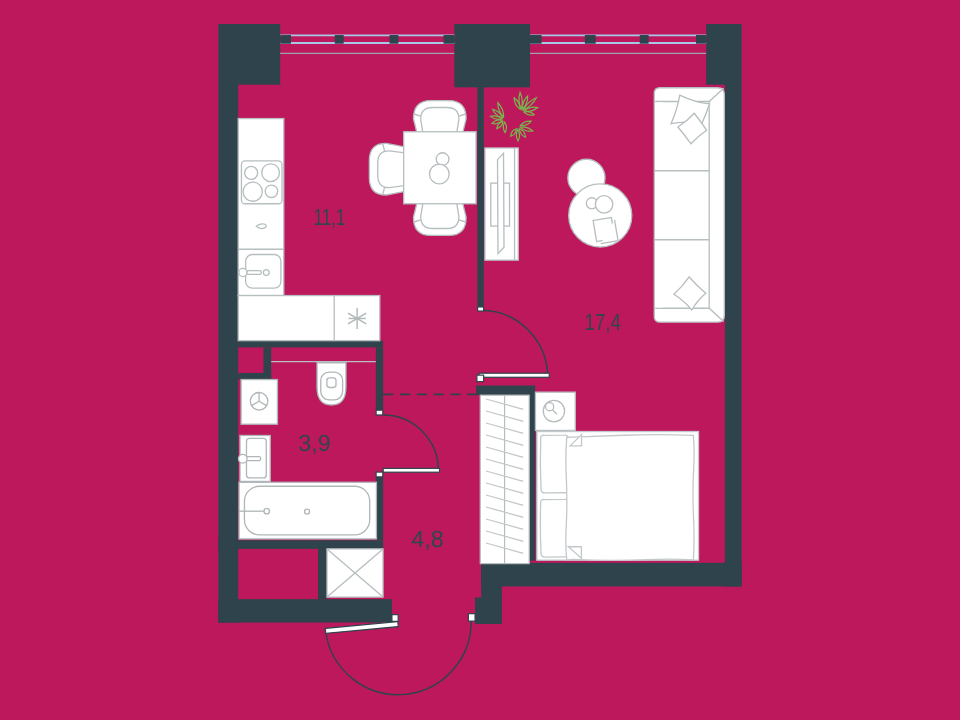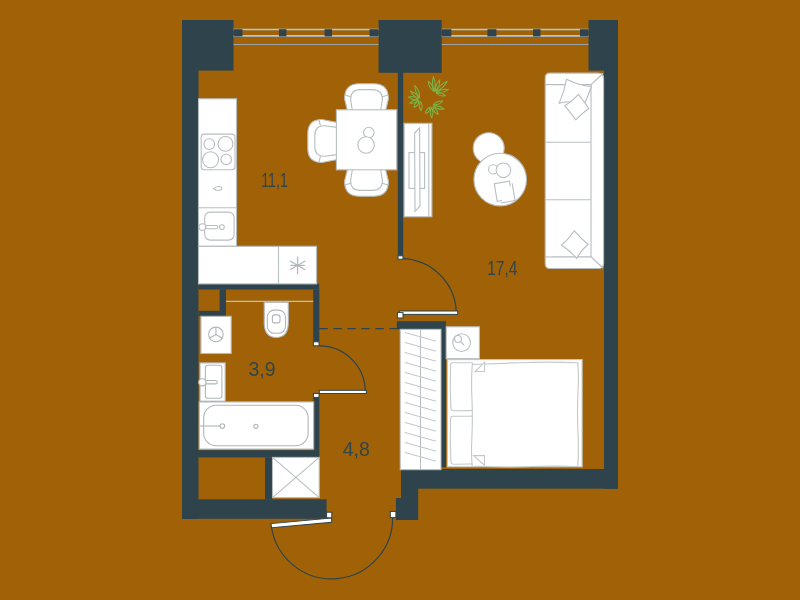--- a/index.html
+++ b/index.html
@@ -1,16 +1,16 @@
 <!DOCTYPE html>
 <html><head>
 <meta charset="utf-8">
 <style>
   html,body{margin:0;padding:0;background:#ffffff;}
-  .wrap{width:800px;height:600px;position:relative;overflow:hidden;background:#a16207;}
+  .wrap{width:800px;height:600px;position:relative;overflow:hidden;background:#be185d;}
   svg{position:absolute;left:0;top:0;}
   text{font-family:"Liberation Sans",sans-serif;fill:#31454c;}
 </style>
 </head>
 <body>
 <div class="wrap">
 <svg width="800" height="600" viewBox="0 0 800 600" fill="none">
 
 <g id="walls" fill="#2e434b" stroke="none">
 

